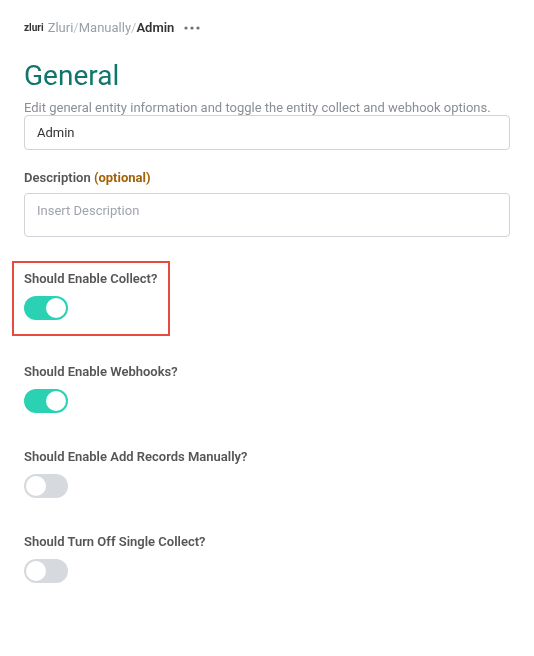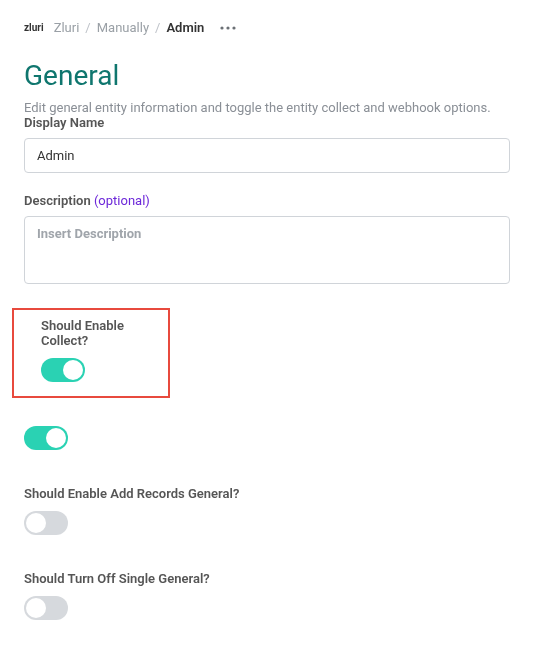--- a/index.html
+++ b/index.html
@@ -10,21 +10,20 @@
     body {
       font-family: -apple-system, BlinkMacSystemFont, "Segoe UI", Roboto, Helvetica, Arial, sans-serif;
       background: #ffffff;
       color: #333;
       width: 534px;
       padding: 20px 24px;
     }
     .breadcrumb {
       display: flex;
       align-items: center;
-      gap: 6px;
       font-size: 13px;
       color: #9aa0a6;
       margin-bottom: 24px;
     }
     .breadcrumb .logo {
       font-size: 10px;
       font-weight: 700;
       color: #333;
       margin-right: 4px;
     }
@@ -60,41 +59,40 @@
     .field {
       margin-bottom: 20px;
     }
     .field-label {
       font-size: 13px;
       font-weight: 600;
       color: #555;
       margin-bottom: 8px;
     }
     .field-label .optional {
-      font-weight: 400;
-      color: #6d28d9;
+      font-weight: 700;
+      color: #a16207;
     }
     .text-input {
       width: 100%;
       padding: 9px 12px;
       border: 1px solid #d0d4d9;
       border-radius: 4px;
       font-size: 13px;
       color: #333;
       background: #fff;
       outline: none;
       font-family: inherit;
     }
     .text-input::placeholder {
       color: #a0a5ab;
     }
     textarea.text-input {
-      height: 68px;
+      height: 44px;
       resize: none;
-      font-weight: bold;
     }
     .toggle-row {
       margin-bottom: 20px;
       padding: 8px 0 8px 0;
     }
     .toggle-label {
       font-size: 13px;
       font-weight: 600;
       color: #555;
       margin-bottom: 10px;
@@ -119,21 +117,21 @@
       height: 20px;
       background: #fff;
       border-radius: 50%;
       transition: left 0.15s;
     }
     .toggle.on .toggle-knob {
       left: 22px;
     }
     .highlight-box {
       border: 2px solid #e84a3d;
-      padding: 8px 10px 14px 27px;
+      padding: 8px 10px 14px 10px;
       margin-left: -12px;
       margin-bottom: 20px;
       width: 158px;
     }
     .highlight-box .toggle-label {
       margin-bottom: 10px;
     }
   </style>
 </head>
 <body>
@@ -151,50 +149,50 @@
         <circle cx="8" cy="2" r="1.6" fill="#6b7075"></circle>
         <circle cx="14" cy="2" r="1.6" fill="#6b7075"></circle>
       </svg>
   </span>
 </div>
 
 <h1>General</h1>
 <p class="subtitle">Edit general entity information and toggle the entity collect and webhook options.</p>
 
 <div class="field">
-  <div class="field-label">Display Name</div>
   <input type="text" class="text-input" value="Admin" style="">
 </div>
 
 <div class="field">
   <div class="field-label">
     <span>Description</span>
     <span class="optional">(optional)</span>
   </div>
   <textarea class="text-input" placeholder="Insert Description" style=""></textarea>
 </div>
 
 <div class="highlight-box">
   <div class="toggle-label">Should Enable Collect?</div>
   <div class="toggle on">
     <div class="toggle-knob"></div>
   </div>
 </div>
 
 <div class="toggle-row">
+  <div class="toggle-label">Should Enable Webhooks?</div>
   <div class="toggle on">
     <div class="toggle-knob"></div>
   </div>
 </div>
 
 <div class="toggle-row">
-  <div class="toggle-label">Should Enable Add Records General?</div>
+  <div class="toggle-label">Should Enable Add Records Manually?</div>
   <div class="toggle">
     <div class="toggle-knob"></div>
   </div>
 </div>
 
 <div class="toggle-row">
-  <div class="toggle-label">Should Turn Off Single General?</div>
+  <div class="toggle-label">Should Turn Off Single Collect?</div>
   <div class="toggle">
     <div class="toggle-knob"></div>
   </div>
 </div>
 
 </body></html>

